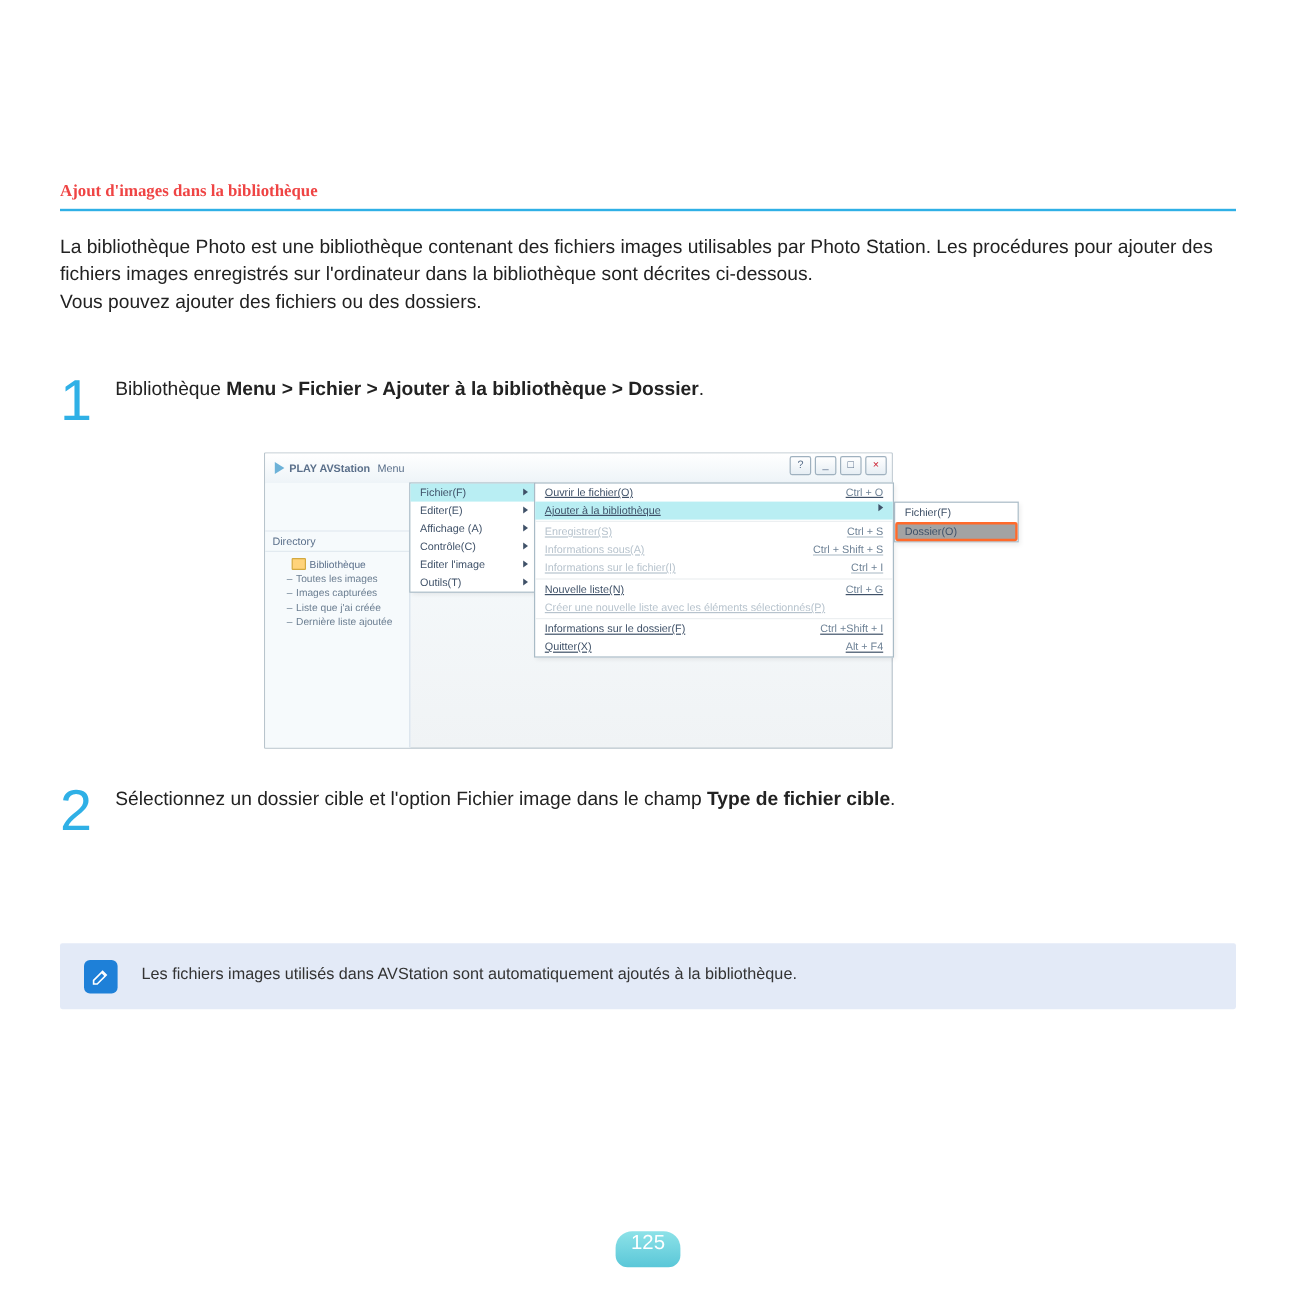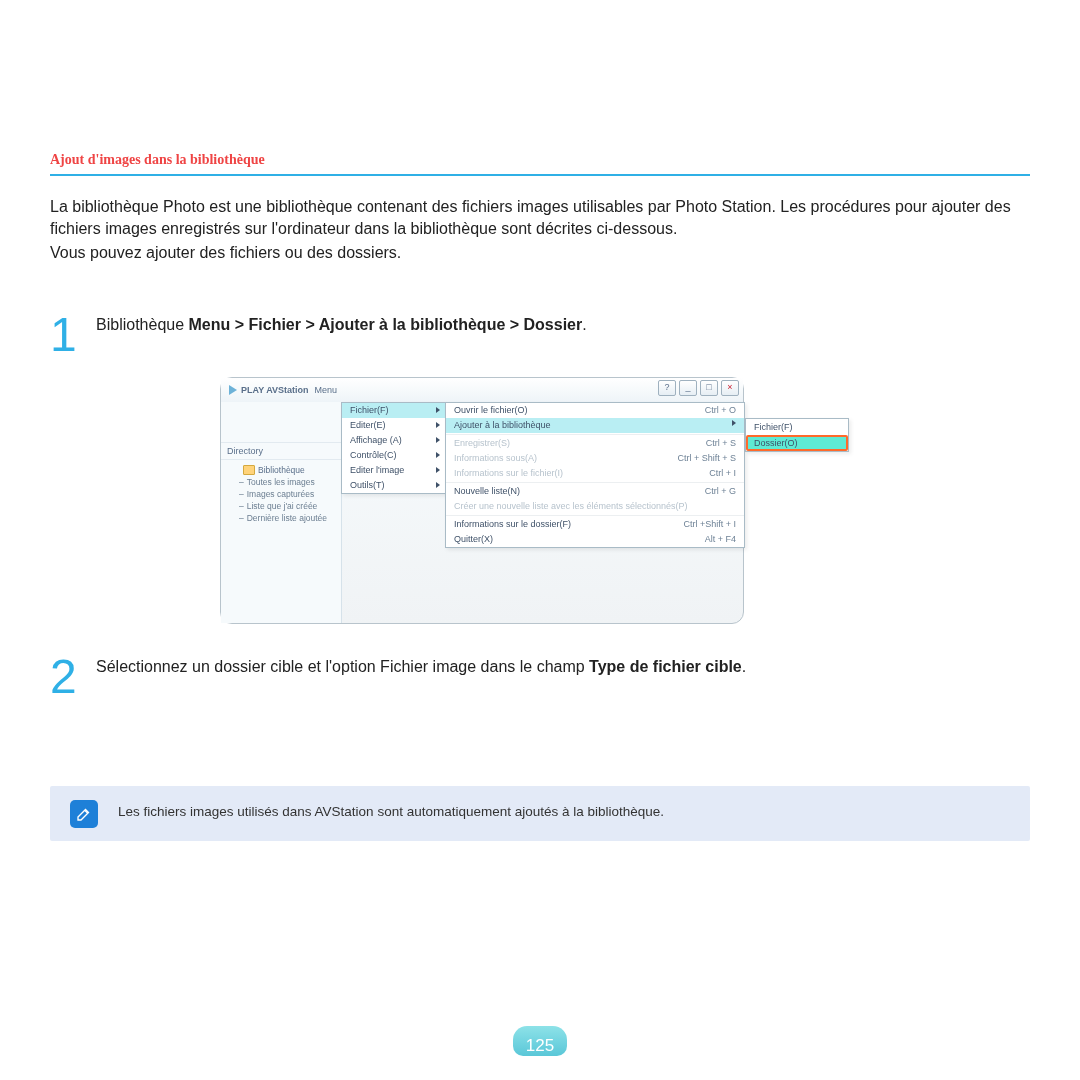--- a/index.html
+++ b/index.html
@@ -48,21 +48,21 @@
 
   
   .shot-wrap {
     margin: 14px 0 30px 170px;
     width: 632px;
   }
   .app-window {
     width: 522px;
     height: 245px;
     border: 1px solid #b8c4cc;
-    border-radius: 12px;
+    border-radius: 1px;
     background: linear-gradient(#fbfeff,#f6fafc 40px,#f0f3f5);
     position: relative;
     font-size: 10px;
     color: #5a6f8a;
     overflow: visible;
   }
   .win-titlebar {
     height: 24px;
     padding-left: 8px;
     display: flex;
@@ -122,40 +122,40 @@
     border-left: 4px solid #3f5168;
   }
 
   .menu2 {
     position: absolute; left: 224px; top: 24px; width: 298px;
     border: 1px solid #a9bbc6; background: #fff;
     box-shadow: 2px 2px 4px rgba(0,0,0,0.08);
   }
   .menu2 .mi {
     display: flex; align-items: flex-start; padding: 2.5px 8px;
-    font-size: 9px; color: #3f5168;
+    font-size: 9px; color: #3f5168; text-decoration: underline;
   }
   .menu2 .mi .sc { margin-left: auto; color: #6e8296; }
   .menu2 .mi .ar { margin-left: auto; }
   .menu2 .mi.hl { background: #b9eef3; }
   .menu2 .mi.dis { color: #b7c3cd; }
   .menu2 hr.sep {
     border: none; border-top: 1px solid #eceff1; margin: 1px 0;
   }
 
   .menu3 {
     position: absolute; left: 524px; top: 40px; width: 102px;
     border: 1px solid #a9bbc6; background: #fff;
     box-shadow: 2px 2px 4px rgba(0,0,0,0.08);
   }
   .menu3 .mi {
     padding: 3px 8px; font-size: 9px; color: #3f5168;
   }
   .menu3 .mi.highl {
-    border: 2px solid #ff6a2b; background: #5eead4; border-radius: 2px;
+    border: 2px solid #ff6a2b; background: #a3a3a3; border-radius: 2px;
     padding: 1px 6px; margin: 0;
   }
 
   
   .note {
     margin: 90px 0 0 0;
     background: #e3eaf7;
     border-radius: 2px;
     padding: 18px 24px 22px 68px;
     position: relative;
@@ -169,21 +169,21 @@
     background: #1e80d8;
     display: flex; align-items: center; justify-content: center;
   }
   .note-icon svg { width: 18px; height: 18px; }
 
   .page-badge {
     position: absolute; left: 50%; bottom: 24px; transform: translateX(-50%);
     width: 54px; height: 30px;
     background: linear-gradient(#8de2e8,#5ac7d8);
     border-radius: 14px 14px 10px 10px;
-    display: flex; align-items: flex-end; justify-content: center;
+    display: flex; align-items: flex-start; justify-content: center;
     color: #fff; font-size: 17px;
   }
 </style>
 </head>
 <body>
 
 <div class="page">
   <h1 class="section-title">Ajout d'images dans la bibliothèque</h1>
   <div class="title-rule"></div>
 

